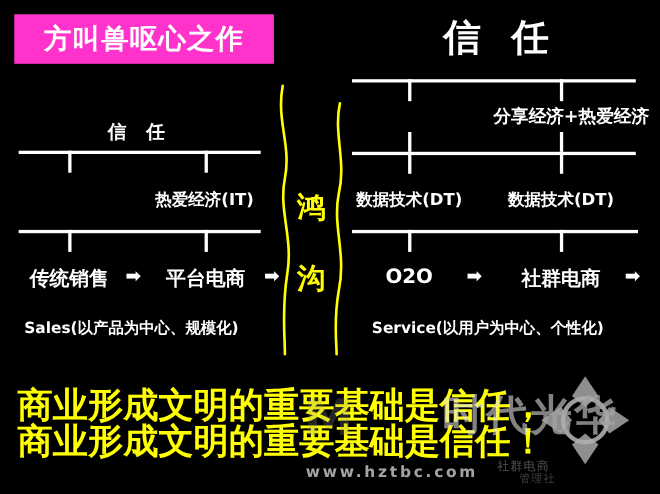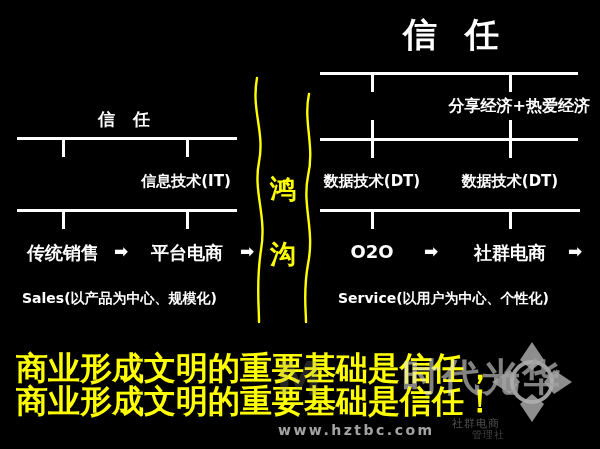--- a/index.html
+++ b/index.html
@@ -204,20 +204,23 @@
     top: 2px;
     width: 84px;
     height: 84px;
   }
 </style>
 </head>
 <body>
 
 <div id="slide">
 
+  <div class="pink-title">
+    <span>方叫兽呕心之作</span>
+  </div>
 
   <div class="big-title">信 任</div>
 
   <div class="small-title">信 任</div>
 
   <div class="hrule" style="left:320px; top:72px; width:258px;"></div>
   <div class="vtick" style="left:371px; top:72px; height:20px;"></div>
   <div class="vtick" style="left:509px; top:72px; height:20px;"></div>
 
   <div class="cell econ-label" style="left:410px; top:96px; width:180px;text-align:right;">分享经济+热爱经济</div>
@@ -239,21 +242,21 @@
   <span class="arrow" style="left:424px; top:243px;">➡</span>
   <div class="cell flow-label" style="left:460px; top:241px; width:100px;">社群电商</div>
   <span class="arrow" style="left:568px; top:243px;">➡</span>
 
   <div class="cell svc-label" style="left:338px; top:290px; width:240px; text-align:left;">Service(以用户为中心、个性化)</div>
 
   <div class="hrule" style="left:17px; top:137px; width:220px;"></div>
   <div class="vtick" style="left:62px; top:137px; height:20px;"></div>
   <div class="vtick" style="left:186px; top:137px; height:20px;"></div>
 
-  <div class="cell tech-label" style="left:128px; top:172px; width:116px;">信息技术(IT)</div>
+  <div class="cell tech-label" style="left:128px; top:172px; width:116px;">热爱经济(IT)</div>
 
   <div class="hrule" style="left:17px; top:209px; width:220px;"></div>
   <div class="vtick" style="left:62px; top:209px; height:20px;"></div>
   <div class="vtick" style="left:186px; top:209px; height:20px;"></div>
 
   <div class="cell flow-label" style="left:20px; top:241px; width:86px;">传统销售</div>
   <span class="arrow" style="left:114px; top:243px;">➡</span>
   <div class="cell flow-label" style="left:142px; top:241px; width:90px;">平台电商</div>
   <span class="arrow" style="left:240px; top:243px;">➡</span>
 

